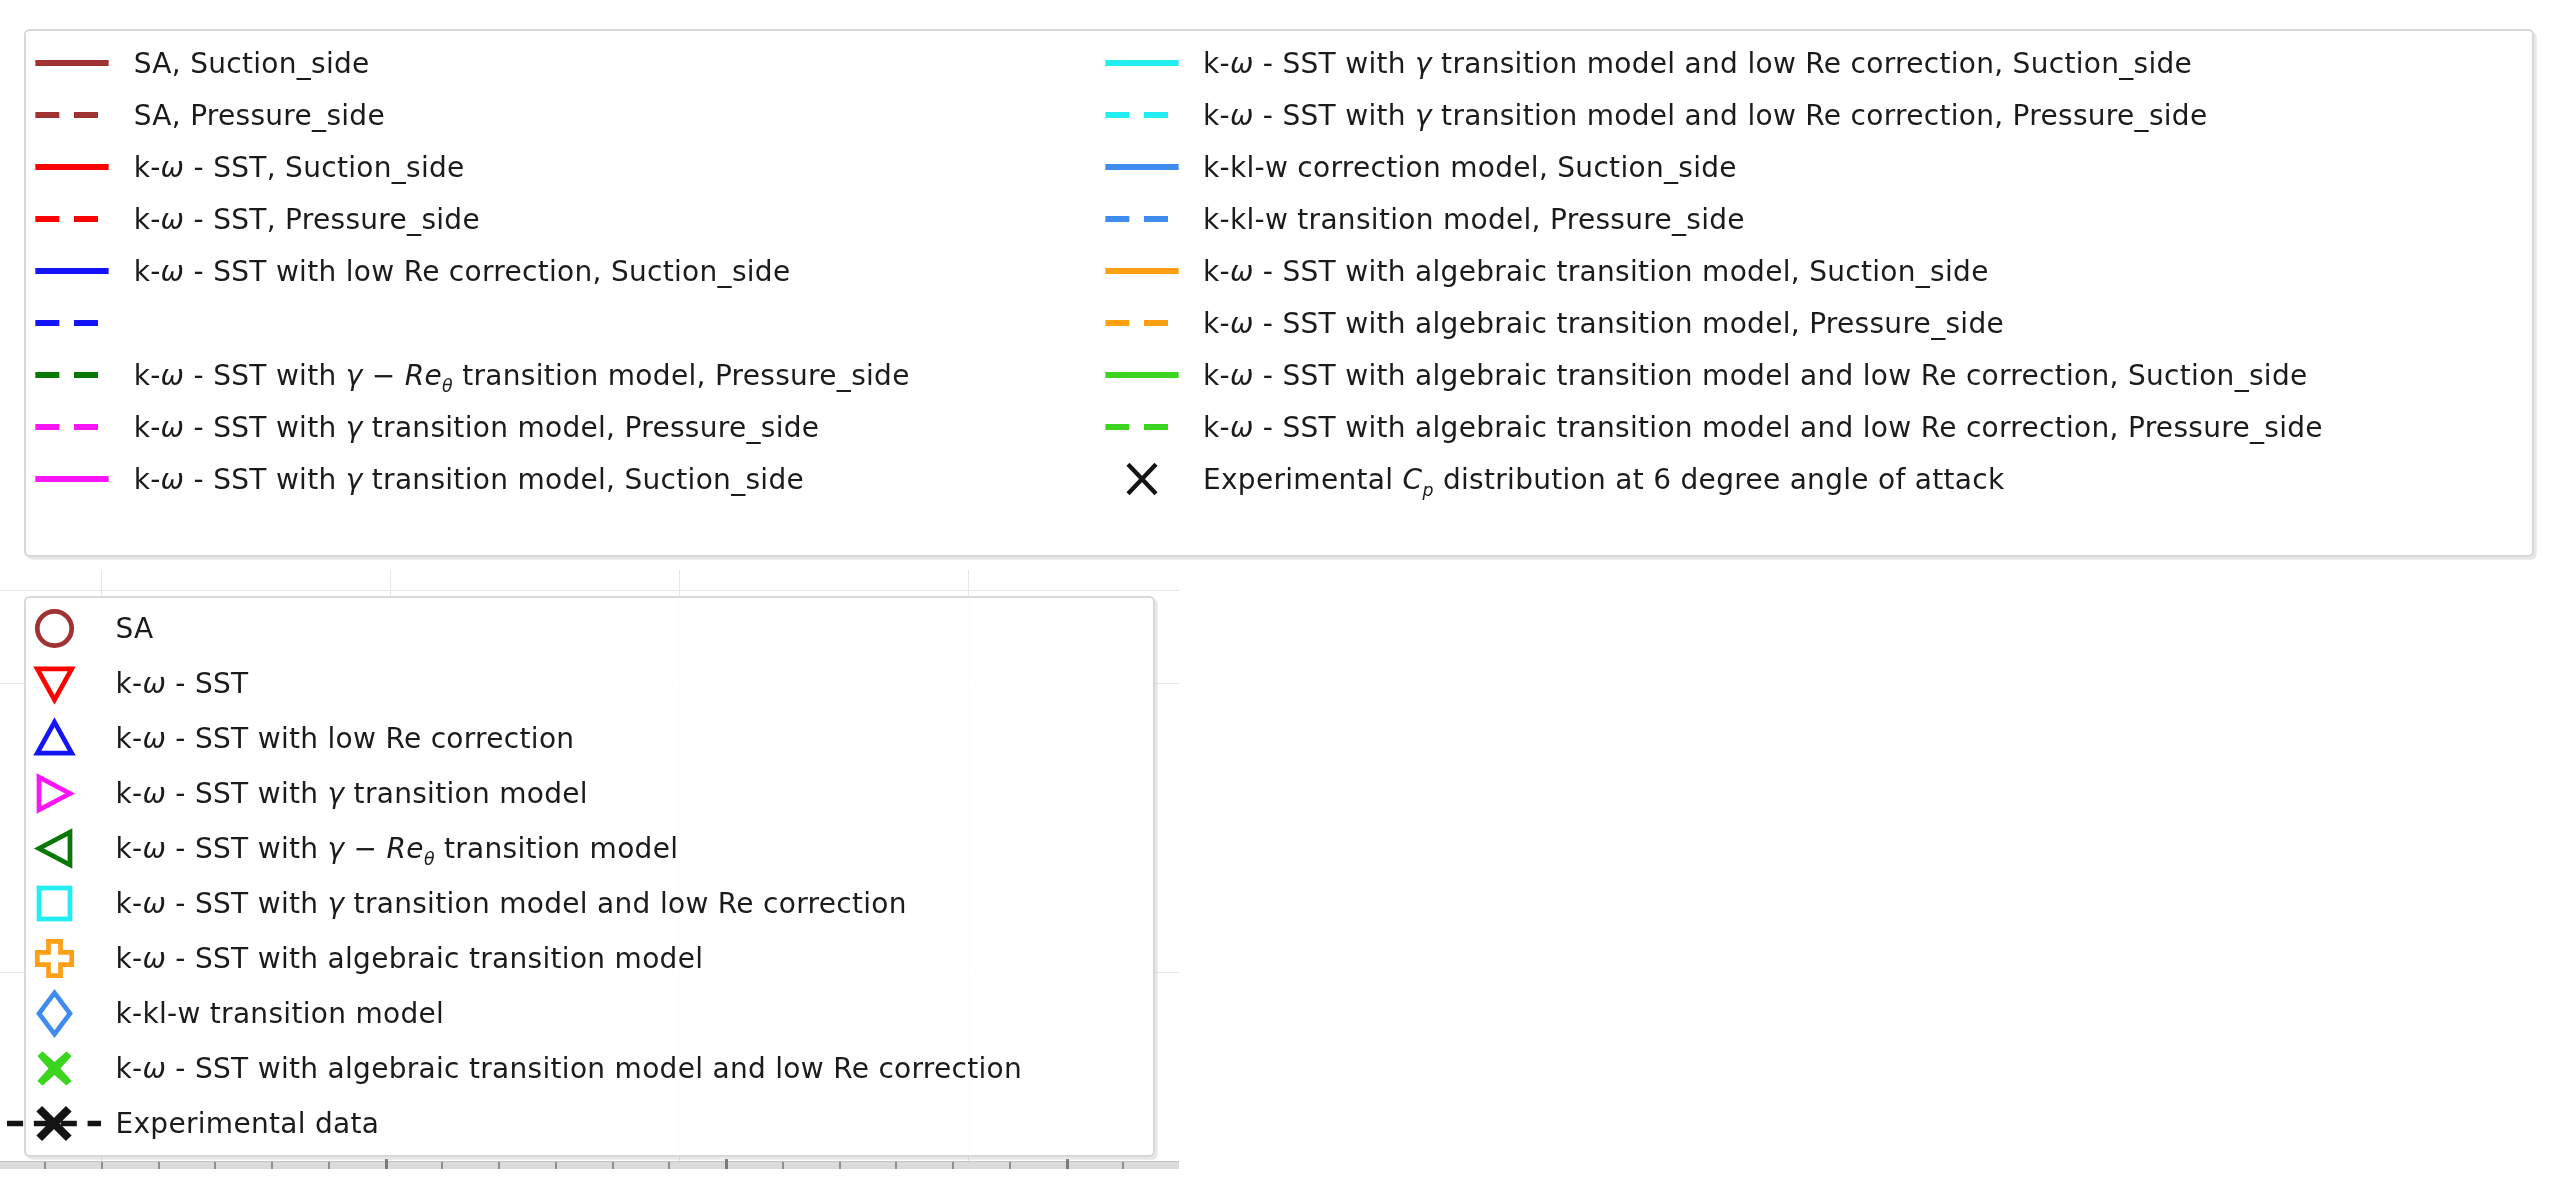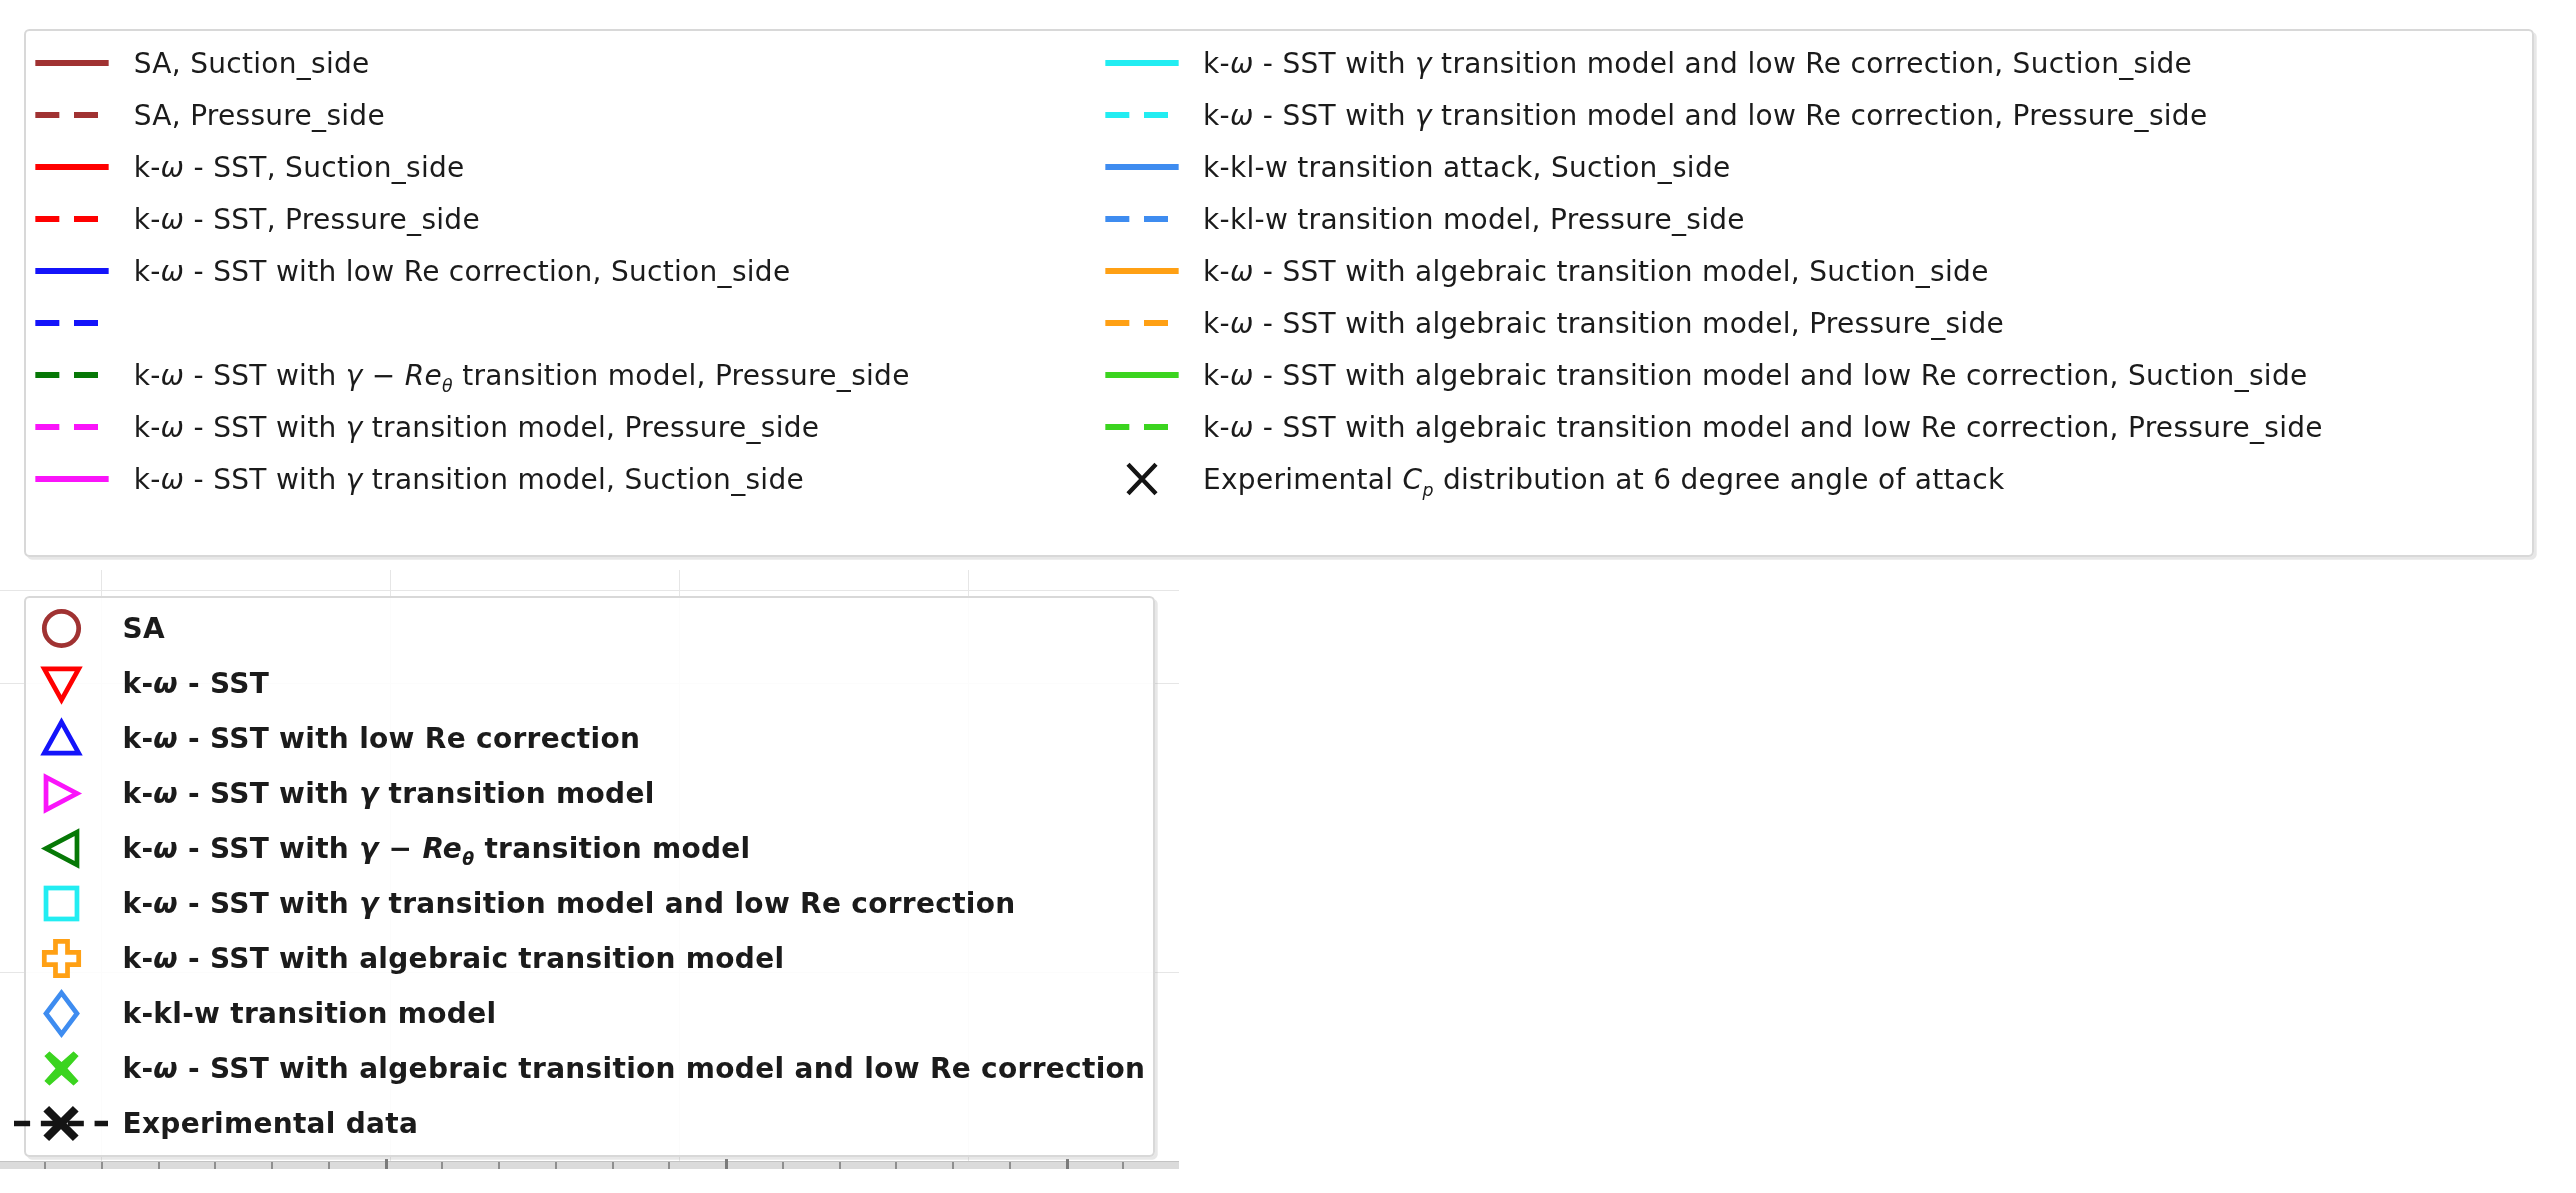--- a/index.html
+++ b/index.html
@@ -17,21 +17,21 @@
   
   .legend-box{position:absolute;background:rgba(255,255,255,0.88);border:2px solid #d8d8d8;
               border-radius:5.4px;box-sizing:border-box;z-index:2;
               box-shadow:2.7px 2.7px 0 rgba(160,160,160,0.25);}
   #top-legend{left:23.5px;top:29px;width:2510px;height:528px;}
   #bottom-legend{left:23.5px;top:596px;width:1131px;height:561px;}
 
   .col{position:absolute;top:6px;}
   #col0{left:8.7px;}
   #col1{left:1078px;}
-  #bottom-col{position:absolute;left:10px;top:3.4px;font-weight:bold;}
+  #bottom-col{position:absolute;left:3px;top:3.4px;}
 
   .legend-row{display:flex;align-items:center;}
   #top-legend .legend-row{height:52px;}
   #bottom-legend .legend-row{height:55px;}
 
   .swatch{flex:0 0 auto;display:flex;align-items:center;justify-content:center;}
   #top-legend .swatch{width:76px;}
   #bottom-legend .swatch{width:51px;}
   .swatch svg{overflow:visible;display:block;}
 
@@ -165,21 +165,21 @@
             </svg>
           </span>
     <span class="label">k-<i>ω</i> - SST with <i>γ</i> transition model and low Re correction, Pressure_side</span>
   </div>
         <div class="legend-row">
     <span class="swatch">
             <svg width="76" height="38" viewBox="0 0 114 56">
     <line x1="2" y1="28" x2="112" y2="28" stroke="#3E8CF0" stroke-width="9"></line>
             </svg>
           </span>
-    <span class="label">k-kl-w transition attack, Suction_side</span>
+    <span class="label">k-kl-w correction model, Suction_side</span>
   </div>
         <div class="legend-row">
     <span class="swatch">
             <svg width="76" height="38" viewBox="0 0 114 56">
     <line x1="2" y1="28" x2="112" y2="28" stroke="#3E8CF0" stroke-width="9" stroke-dasharray="36 22"></line>
             </svg>
           </span>
     <span class="label">k-kl-w transition model, Pressure_side</span>
   </div>
         <div class="legend-row">

